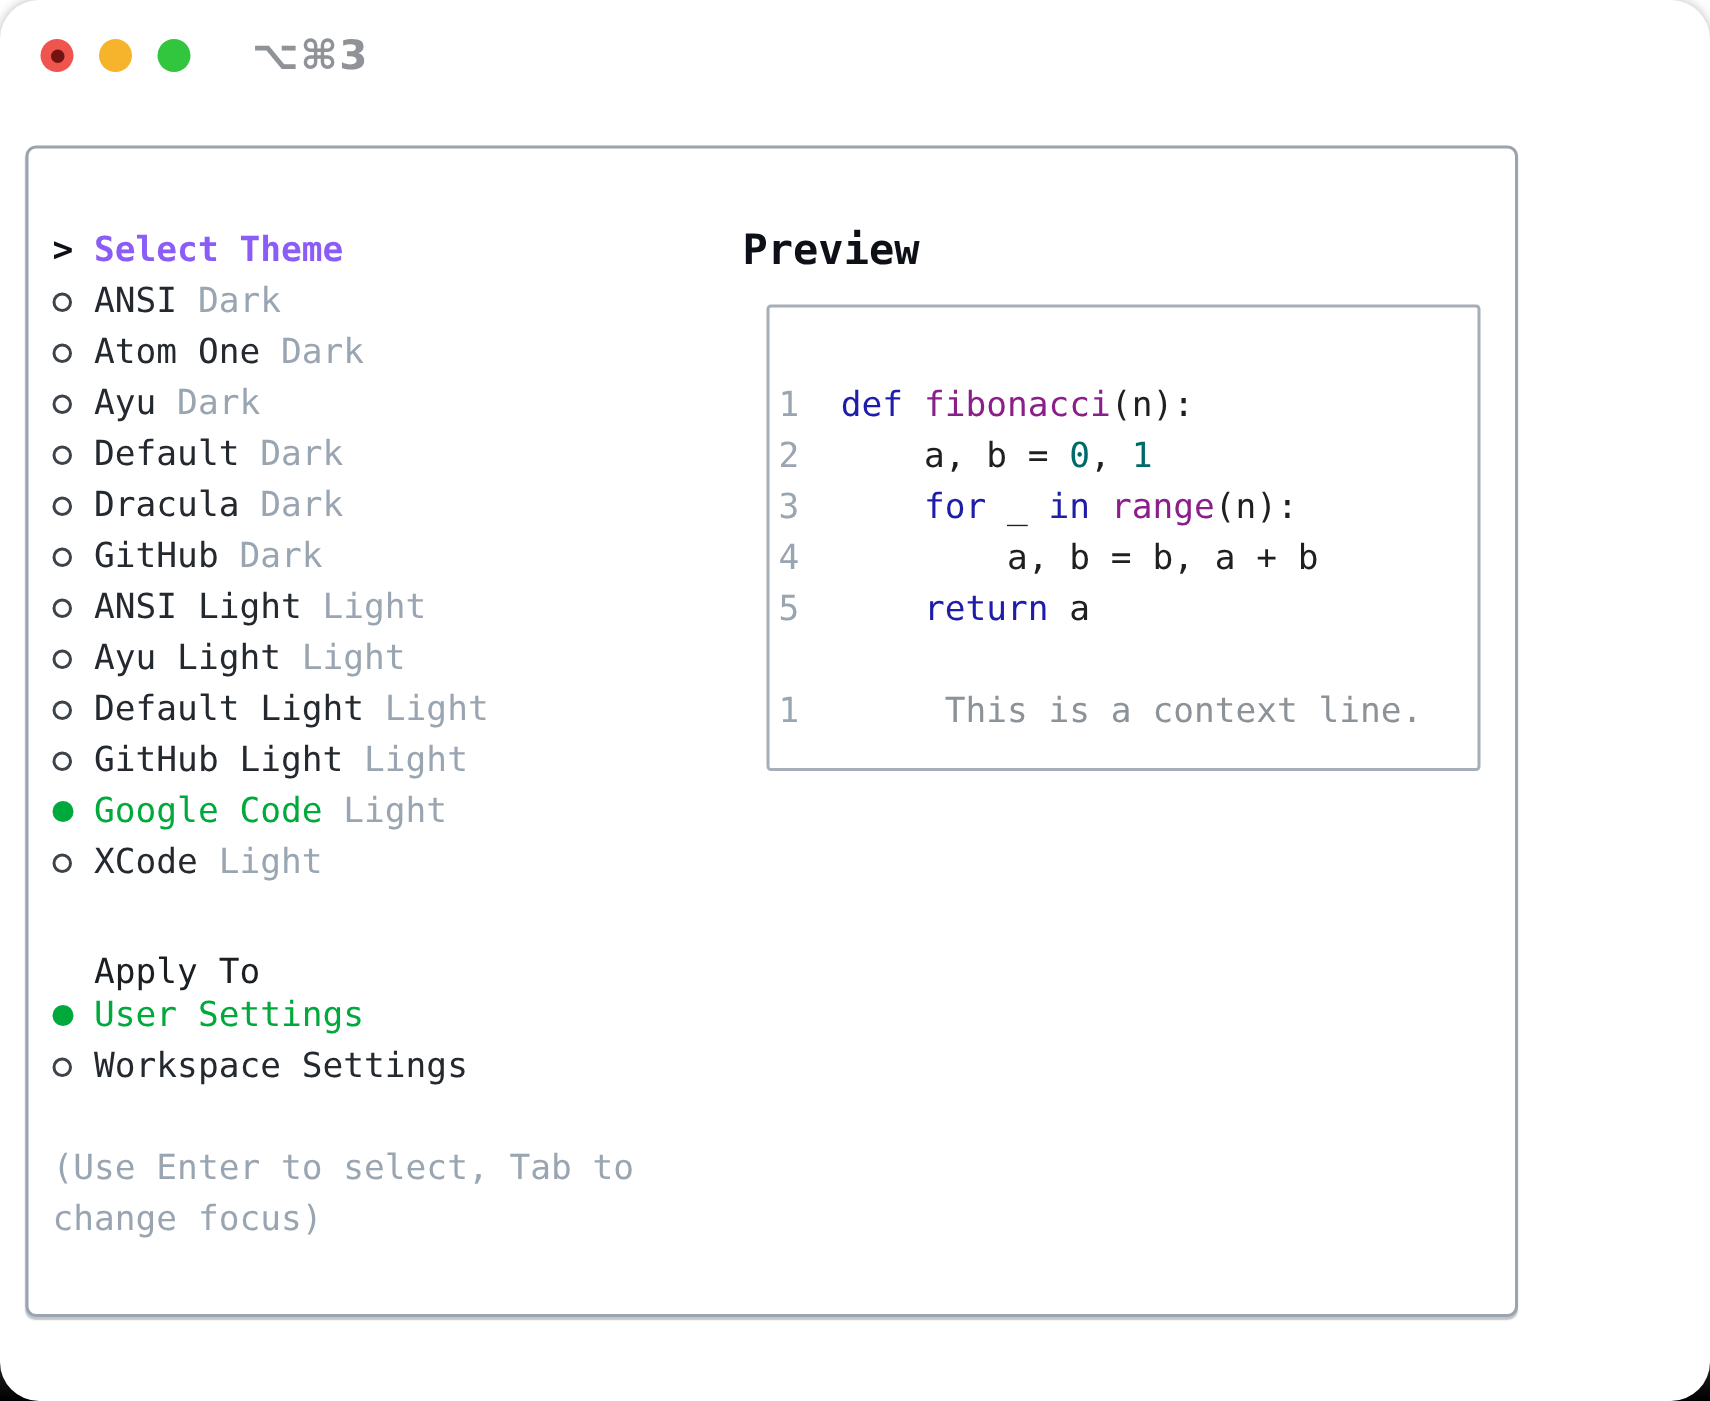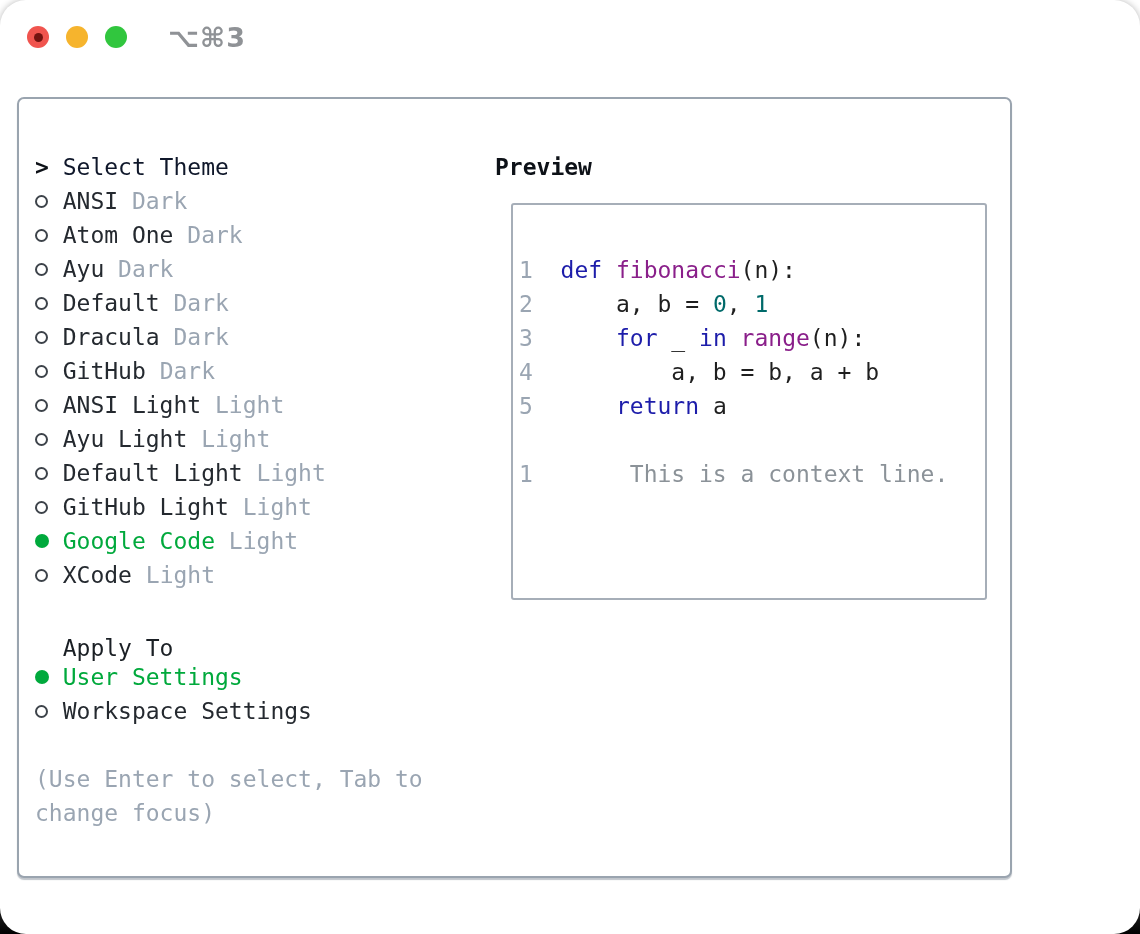--- a/index.html
+++ b/index.html
@@ -21,32 +21,32 @@
   .panel{position:absolute;left:17px;top:97px;width:995px;height:781px;background:#ffffff;
     border:2px solid #9aa4af;border-radius:7px;box-sizing:border-box;
     box-shadow:0 2px 1px rgba(140,150,160,.55);}
   
   .left-col{position:absolute;left:16px;top:51px;width:450px;font-size:23px;color:#24292f;}
   .row{height:34px;display:flex;align-items:center;white-space:pre;}
   .prefix{width:27.7px;flex:none;display:flex;align-items:center;}
   .caret{font-weight:bold;color:#0d1117;}
   .circle{width:13px;height:13px;border:2.5px solid #3d434a;border-radius:50%;box-sizing:border-box;}
   .circle.sel{width:14px;height:14px;border:none;background:var(--green);}
-  .hdr{font-weight:normal;color:#0f172a;}
+  .hdr{font-weight:bold;color:#8b5cf6;}
   .hdr2{color:#1a1f24;margin-top:10px;}
   .t-name{color:#24292f;}
   .t-name.sel{color:var(--green);}
   .t-var{color:var(--muted);margin-left:13.85px;}
   .spacer{height:34px;}
   .help{color:var(--muted);}
   .help div{height:34px;line-height:34px;}
   
   .preview-title{position:absolute;left:476px;top:51px;height:34px;line-height:34px;
-    font-size:23px;font-weight:bold;color:#0d1117;}
-  .preview-box{position:absolute;left:492px;top:104px;width:476px;height:397px;box-sizing:border-box;
+    font-size:28px;font-weight:bold;color:#0d1117;}
+  .preview-box{position:absolute;left:492px;top:104px;width:476px;height:311px;box-sizing:border-box;
     border:2px solid #a6aeb8;border-radius:3px;padding:48px 8px 0 6px;overflow:hidden;}
   .pline{height:34px;line-height:34px;font-size:23px;white-space:pre;}
   .blank-line{height:34px;}
   .tk-ln{color:var(--ln);}
   .tk-kw{color:var(--kw);}
   .tk-fn{color:var(--fn);}
   .tk-num{color:var(--num);}
   .tk-pl{color:var(--pl);}
   .tk-ctx{color:var(--ctx);}
   .tk-del{color:var(--del);}

